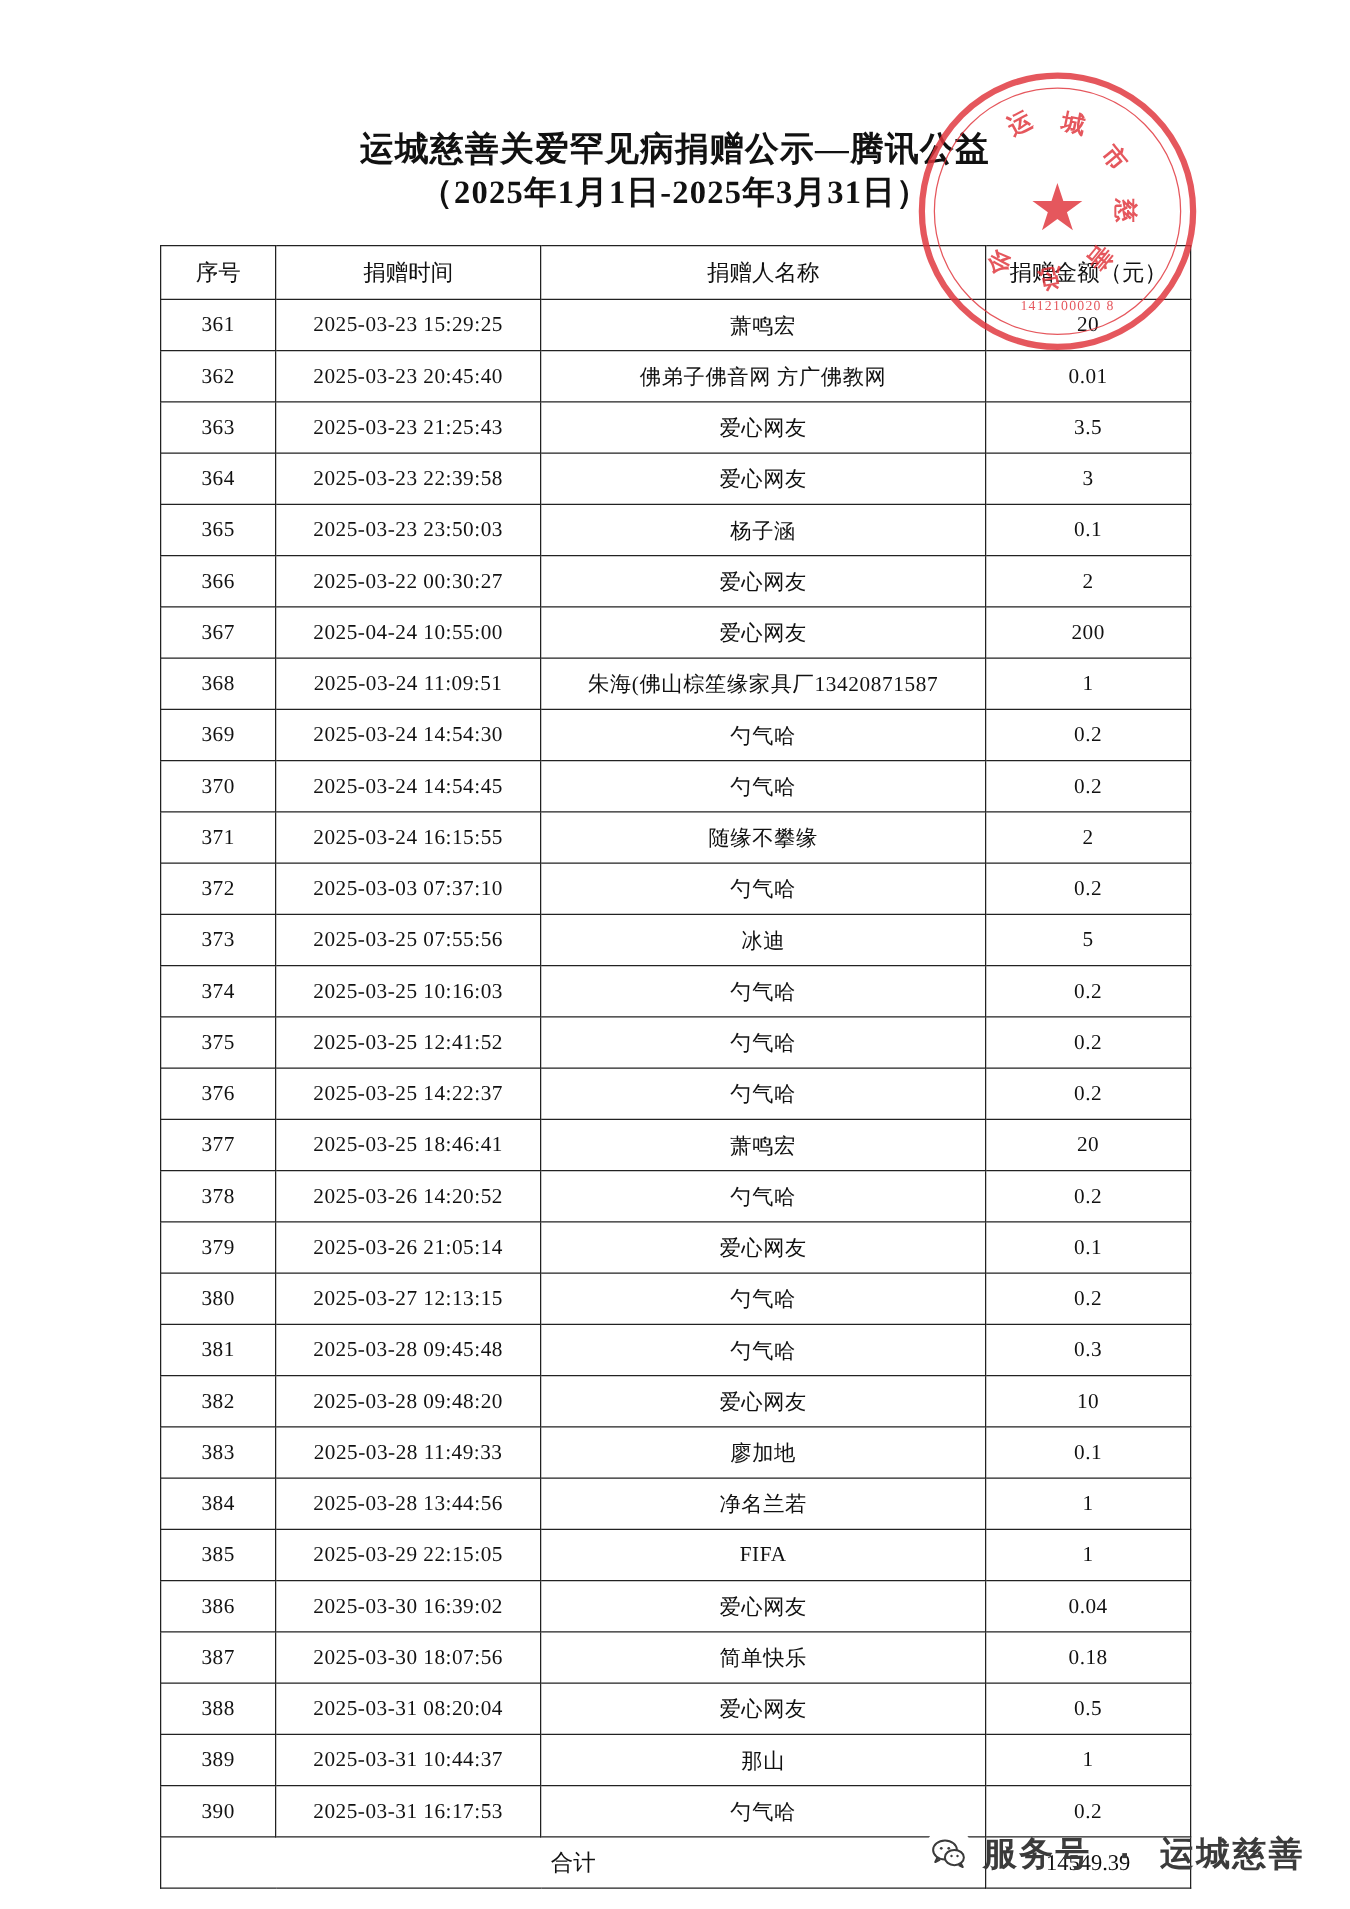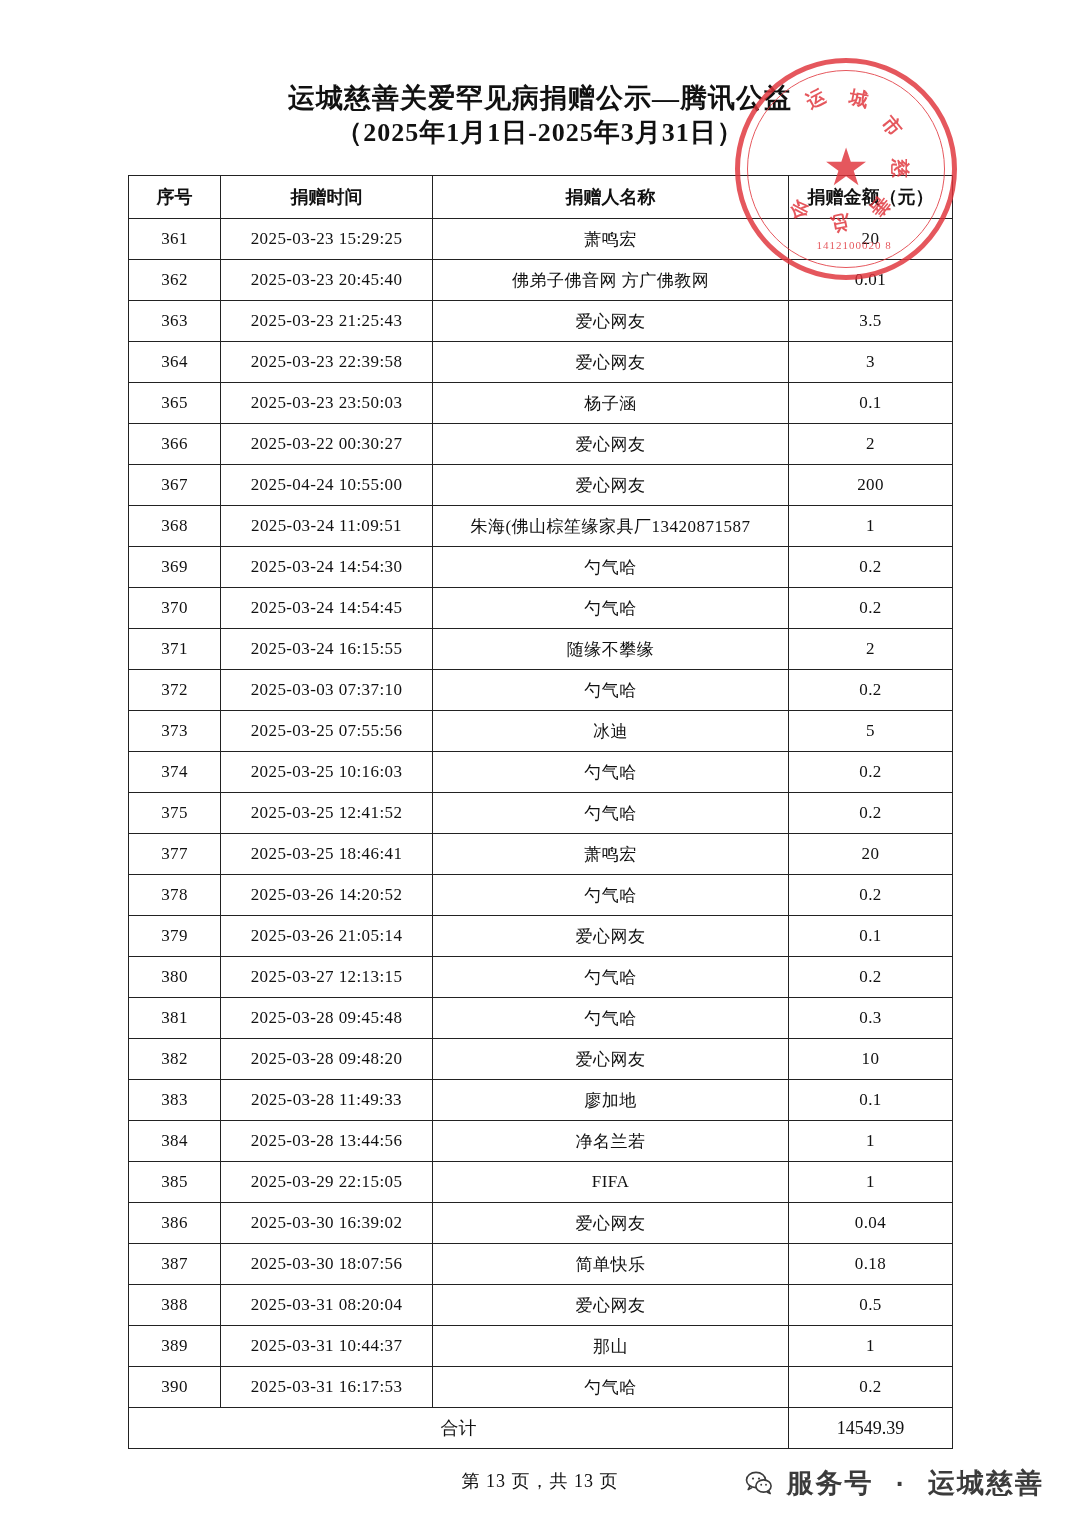--- a/index.html
+++ b/index.html
@@ -15,21 +15,21 @@
     position: relative;
     overflow: hidden;
   }
   .page {
     position: relative;
     width: 1080px;
     height: 1527px;
   }
   .title-block {
     text-align: center;
-    padding-top: 80px;
+    padding-top: 101px;
     line-height: 1.34;
   }
   .title-line {
     font-size: 27px;
     font-weight: bold;
     letter-spacing: 1px;
     color: #111;
   }
   .title-line.second {
     font-size: 26px;
@@ -103,21 +103,21 @@
   table.donations td {
     border: 1px solid #222;
     text-align: center;
     font-size: 17px;
     height: 40px;
     padding: 0 2px;
     font-family: "Liberation Serif", serif;
     color: #111;
   }
   table.donations th {
-    font-weight: bold;
+    font-weight: normal;
     font-size: 18px;
     height: 42px;
   }
   .col-idx { width: 92px; }
   .col-time { width: 212px; }
   .col-name { width: 356px; }
   .col-amt { width: 164px; }
   td.time-cell, td.idx-cell, td.amt-cell {
     font-family: "Liberation Serif", serif;
     letter-spacing: 0.4px;
@@ -295,20 +295,26 @@
             <td class="name-cell">勺气哈</td>
             <td class="amt-cell">0.2</td>
           </tr>
           <tr>
             <td class="idx-cell">375</td>
             <td class="time-cell">2025-03-25  12:41:52</td>
             <td class="name-cell">勺气哈</td>
             <td class="amt-cell">0.2</td>
           </tr>
           <tr>
+            <td class="idx-cell">376</td>
+            <td class="time-cell">2025-03-25  14:22:37</td>
+            <td class="name-cell">勺气哈</td>
+            <td class="amt-cell">0.2</td>
+          </tr>
+          <tr>
             <td class="idx-cell">377</td>
             <td class="time-cell">2025-03-25  18:46:41</td>
             <td class="name-cell">萧鸣宏</td>
             <td class="amt-cell">20</td>
           </tr>
           <tr>
             <td class="idx-cell">378</td>
             <td class="time-cell">2025-03-26  14:20:52</td>
             <td class="name-cell">勺气哈</td>
             <td class="amt-cell">0.2</td>

